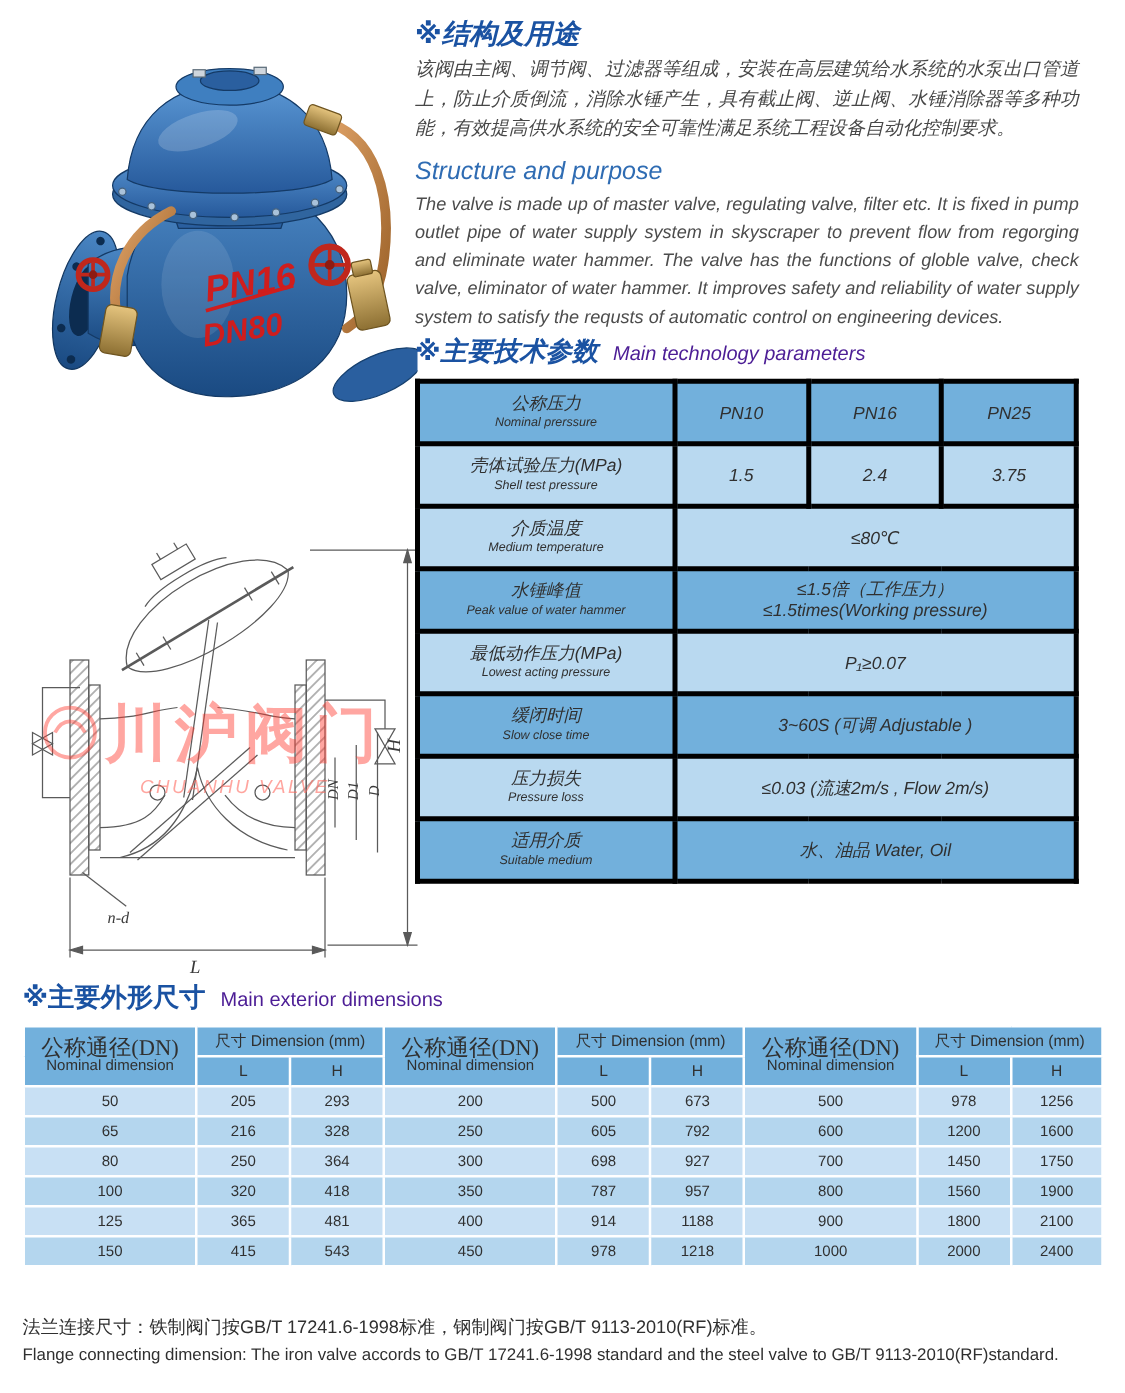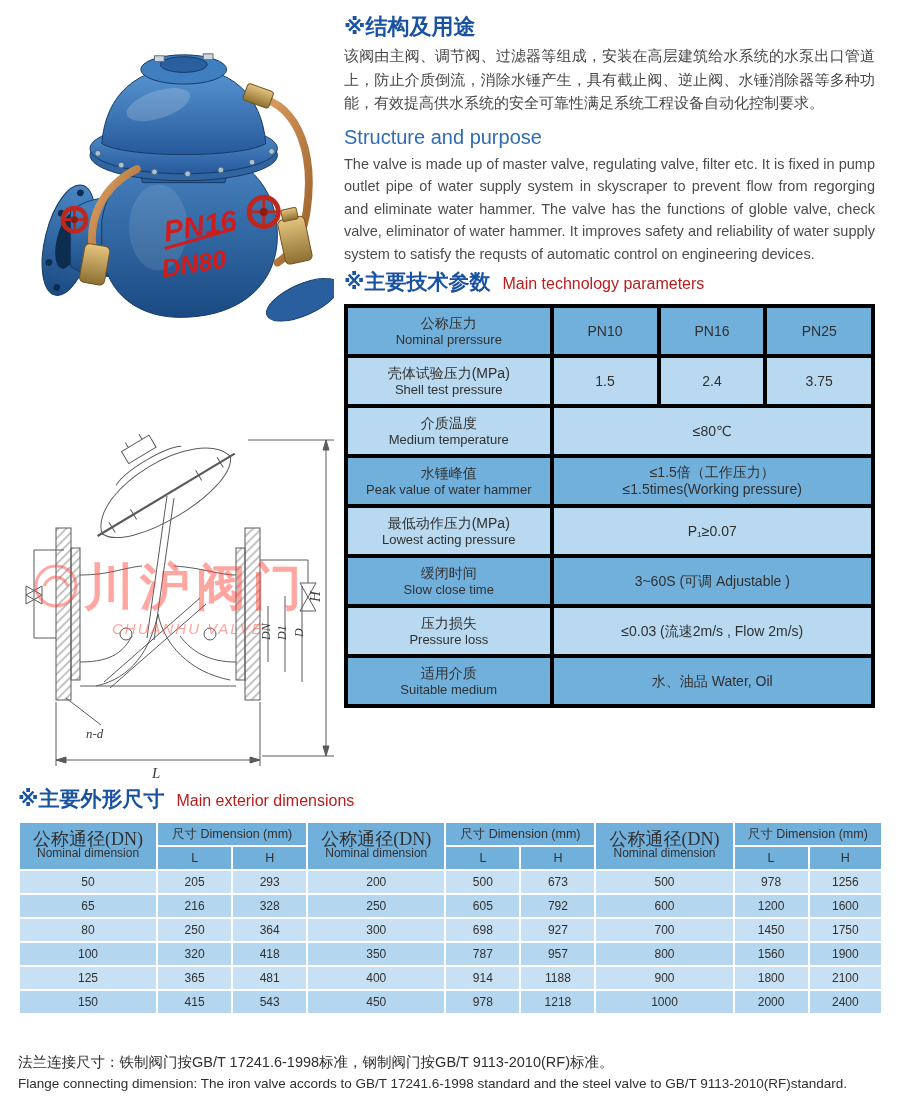--- a/index.html
+++ b/index.html
@@ -4,35 +4,35 @@
 <style>
   html,body{margin:0;padding:0;background:#ffffff;}
   body{width:900px;height:1114px;overflow:hidden;font-family:"Liberation Sans","DejaVu Sans",sans-serif;}
   .page{position:relative;width:900px;height:1114px;background:#fff;}
 
   
   .photo-wrap{position:absolute;left:12px;top:6px;width:322px;height:324px;}
   .drawing-wrap{position:absolute;left:4px;top:400px;width:338px;height:392px;}
 
   
-  .right-col{position:absolute;left:344px;top:14px;width:531px;}
+  .right-col{position:absolute;left:332px;top:14px;width:531px;font-style:italic;}
   .cn-title{font-size:22px;font-weight:bold;color:#1a52a2;line-height:26px;margin:0 0 4px 0;}
   .cn-body{font-size:15px;line-height:23.5px;color:#474747;text-align:justify;margin:0 0 10px 0;}
   .en-title{font-size:20px;font-weight:normal;color:#2f6cb3;line-height:24px;margin:0 0 4px 0;}
   .en-body{font-size:14.5px;line-height:22.5px;color:#4c4c4c;text-align:justify;margin:0 0 0 0;}
   .section-heading{display:flex;align-items:baseline;gap:12px;margin:0 0 8px 0;}
   .section-heading .cnh{font-size:21px;font-weight:bold;color:#1a52a2;}
-  .section-heading .enh{font-size:16px;color:#b91c1c;margin-top:10px;}
+  .section-heading .enh{font-size:16px;color:#4c1d95;margin-top:10px;}
 
   
   table{border-collapse:collapse;}
   .params-table{width:100%;table-layout:fixed;}
   .params-table td{border:4px solid #000000;text-align:center;vertical-align:middle;color:#303030;height:42px;padding:2px 4px;}
   .params-table .lab .cn{font-size:14px;line-height:17px;}
-  .params-table .lab .en{font-size:13px;line-height:16px;}
+  .params-table .lab .en{font-size:10px;line-height:16px;}
   .params-table .val{font-size:14px;line-height:17px;}
   .row-dark td{background:#72b0dc;}
   .row-light td{background:#b9d9f0;}
 
   
   .dims-section{position:absolute;left:18px;top:782px;width:865px;}
   .dims-table{width:865px;table-layout:fixed;margin-top:8px;}
   .dims-table th,.dims-table td{border:2px solid #fff;text-align:center;vertical-align:middle;color:#303030;font-weight:normal;}
   .dims-table th{background:#72b0dc;height:20px;font-size:12.5px;line-height:14px;padding:1px 2px;}
   .dims-table th .cn{font-size:18px;font-family:Liberation Serif, serif;}

